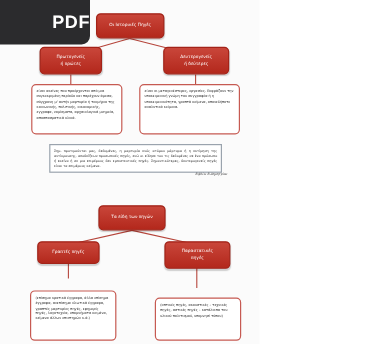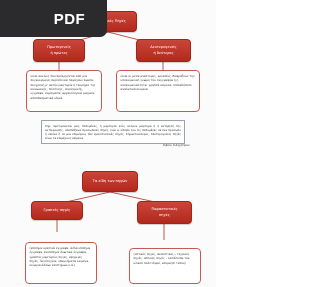--- a/index.html
+++ b/index.html
@@ -30,22 +30,21 @@
     position: absolute;
     left: 0;
     top: 0;
     width: 75px;
     height: 37px;
     background: #2b2b2d;
     border-bottom-right-radius: 7px;
     z-index: 40;
     display: flex;
     align-items: center;
-    justify-content: center;
-    padding-left: 32px;
+    justify-content: flex-end;
   }
   #pdf-badge .lbl {
     color: #ffffff;
     font-family: "Liberation Sans", sans-serif;
     font-weight: bold;
     font-size: 15px;
     letter-spacing: 0.5px;
   }
   
   .node {

